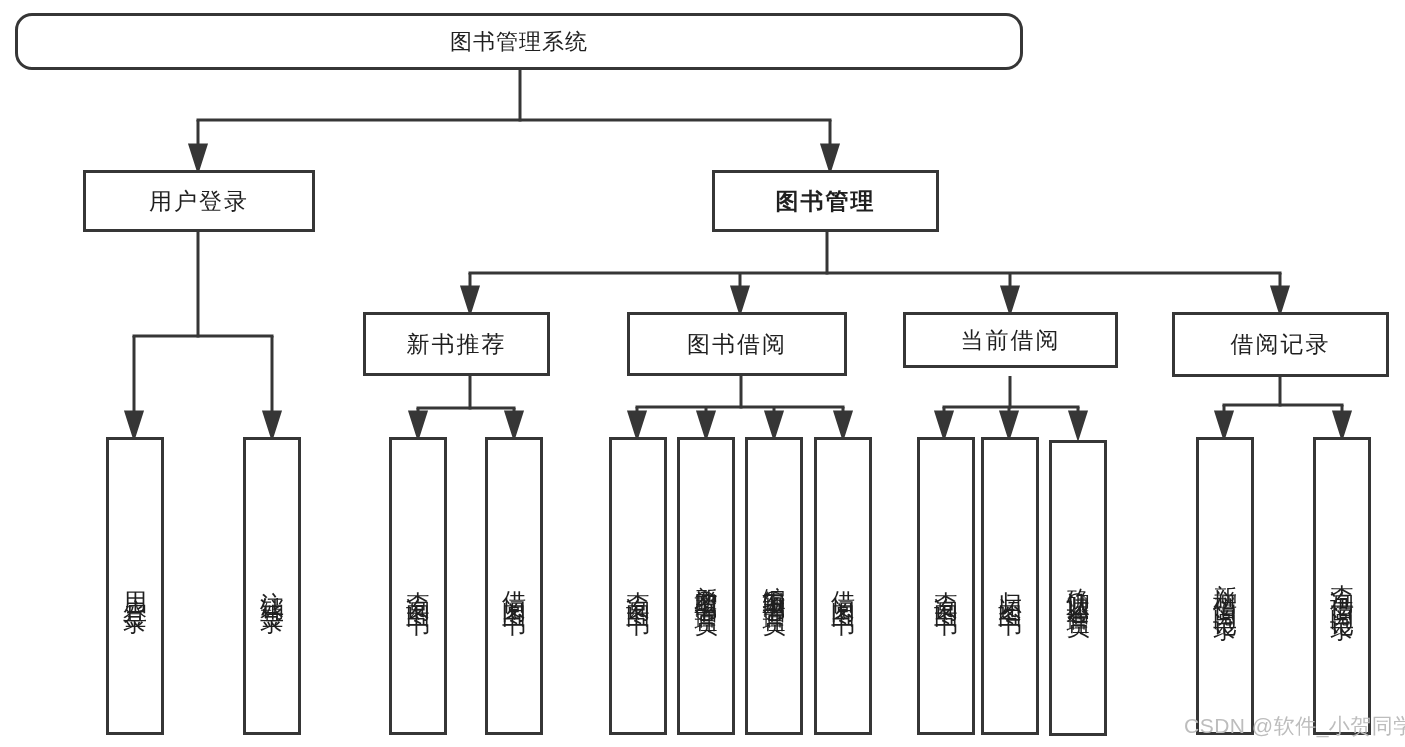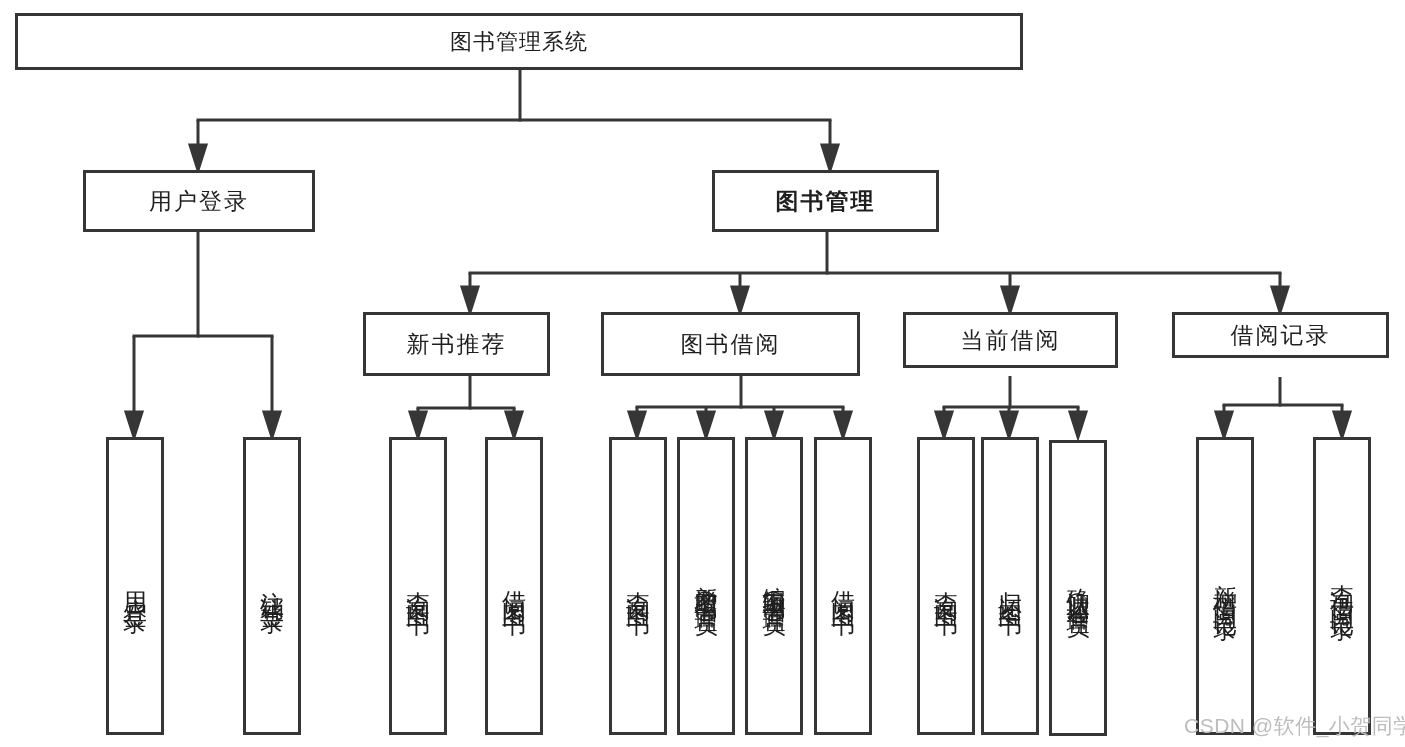--- a/index.html
+++ b/index.html
@@ -137,41 +137,41 @@
         <line x1="1280" y1="377" x2="1280" y2="406.5"></line>
         <line x1="1222.5" y1="405" x2="1343.5" y2="405"></line>
         <line x1="1224" y1="405" x2="1224" y2="416"></line>
         <line x1="1342" y1="405" x2="1342" y2="416"></line>
         <path d="M1216,412 L1232,412 L1224,437 Z"></path>
         <path d="M1334,412 L1350,412 L1342,437 Z"></path>
       </g>
     </g>
   </svg>
 
-  <div class="node h root" style="left:15px;top:13px;width:1008px;height:57px;">
+  <div class="node h root" style="left:15px;top:13px;width:1008px;height:57px;border-radius:17px;">
     <span>图书管理系统</span>
   </div>
 
   <div class="node h" style="left:83px;top:170px;width:232px;height:62px;">
     <span>用户登录</span>
   </div>
   <div class="node h" style="left:712px;top:170px;width:227px;height:62px;font-weight:bold;">
     <span>图书管理</span>
   </div>
 
   <div class="node h" style="left:363px;top:312px;width:187px;height:64px;">
     <span>新书推荐</span>
   </div>
-  <div class="node h" style="left:601px;top:312px;width:259px;height:64px;">
+  <div class="node h" style="left:627px;top:312px;width:220px;height:64px;">
     <span>图书借阅</span>
   </div>
   <div class="node h" style="left:903px;top:312px;width:215px;height:56px;">
     <span>当前借阅</span>
   </div>
-  <div class="node h" style="left:1172px;top:312px;width:217px;height:46px;text-align:right;">
+  <div class="node h" style="left:1172px;top:312px;width:217px;height:65px;text-align:right;">
     <span>借阅记录</span>
   </div>
 
   <div class="node v" style="left:106px;top:437px;width:58px;height:298px;">
     <span>用户登录</span>
   </div>
   <div class="node v" style="left:243px;top:437px;width:58px;height:298px;">
     <span>注销登录</span>
   </div>
 

